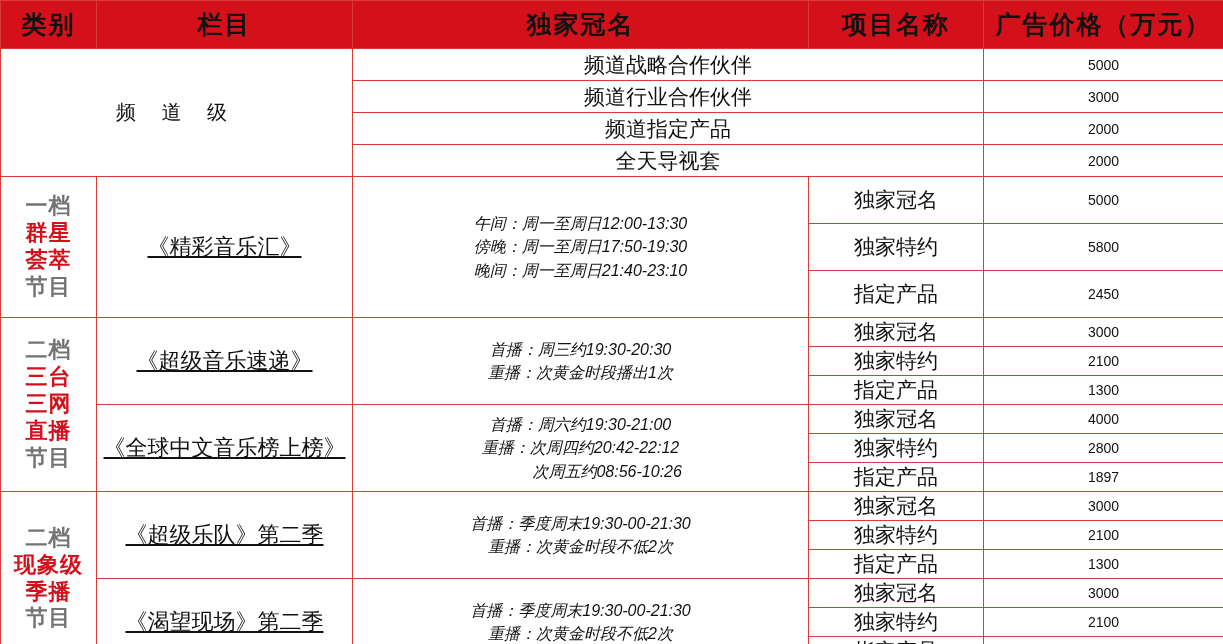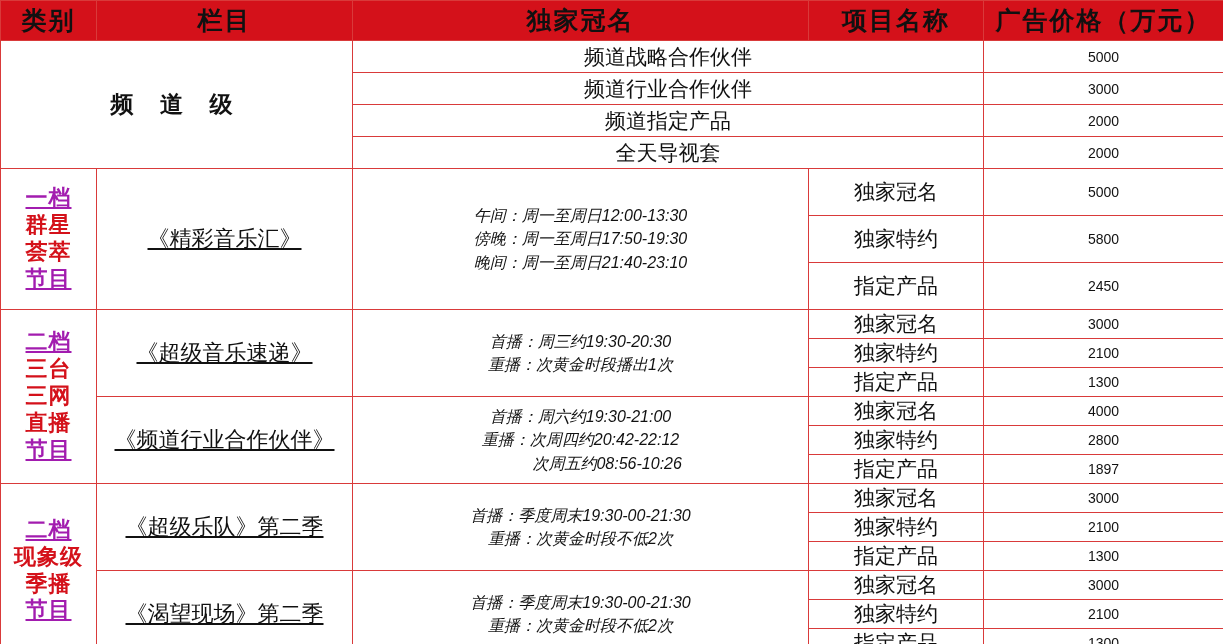--- a/index.html
+++ b/index.html
@@ -25,21 +25,21 @@
     vertical-align: middle;
     text-align: center;
     color: #111;
   }
   
   thead th {
     background: #d4111a;
     color: #ffffff;
     font-size: 25px;
     font-weight: bold;
-    height: 40px;
+    height: 48px;
     letter-spacing: 2px;
     border: 1px solid #d4111a;
     border-bottom: 2px solid #d4111a;
   }
   
   col.c-cat   { width: 96px; }
   col.c-prog  { width: 256px; }
   col.c-time  { width: 456px; }
   col.c-item  { width: 175px; }
   col.c-price { width: 240px; }
@@ -47,26 +47,25 @@
   .cell-cat {
     font-size: 22px;
     font-weight: bold;
     line-height: 1.22;
     letter-spacing: 1px;
   }
   .cell-cat .red {
     color: #d4111a;
   }
   .cell-cat .blk {
-    color: #a21caf;
-    text-decoration: underline;
+    color: #737373;
   }
   .channel-level {
-    font-size: 23px;
-    font-weight: bold;
+    font-size: 20px;
+    font-weight: normal;
     letter-spacing: 10px;
     color: #111;
   }
   .cell-prog {
     font-size: 22px;
     color: #111;
     padding: 0 4px;
     text-decoration: underline;
   }
   .cell-time {
@@ -176,21 +175,21 @@
     </tr>
     <tr>
       <td class="cell-item h-reg">独家特约</td>
       <td class="cell-price h-reg">2100</td>
     </tr>
     <tr>
       <td class="cell-item h-reg">指定产品</td>
       <td class="cell-price h-reg">1300</td>
     </tr>
     <tr>
-      <td class="cell-prog" rowspan="3">《频道行业合作伙伴》</td>
+      <td class="cell-prog" rowspan="3">《全球中文音乐榜上榜》</td>
       <td class="cell-time" rowspan="3">
         <span class="ln">首播：周六约19:30-21:00</span>
         <span class="ln">重播：次周四约20:42-22:12</span>
         <span class="ln">            次周五约08:56-10:26</span>
       </td>
       <td class="cell-item h-reg">独家冠名</td>
       <td class="cell-price h-reg">4000</td>
     </tr>
     <tr>
       <td class="cell-item h-reg">独家特约</td>

